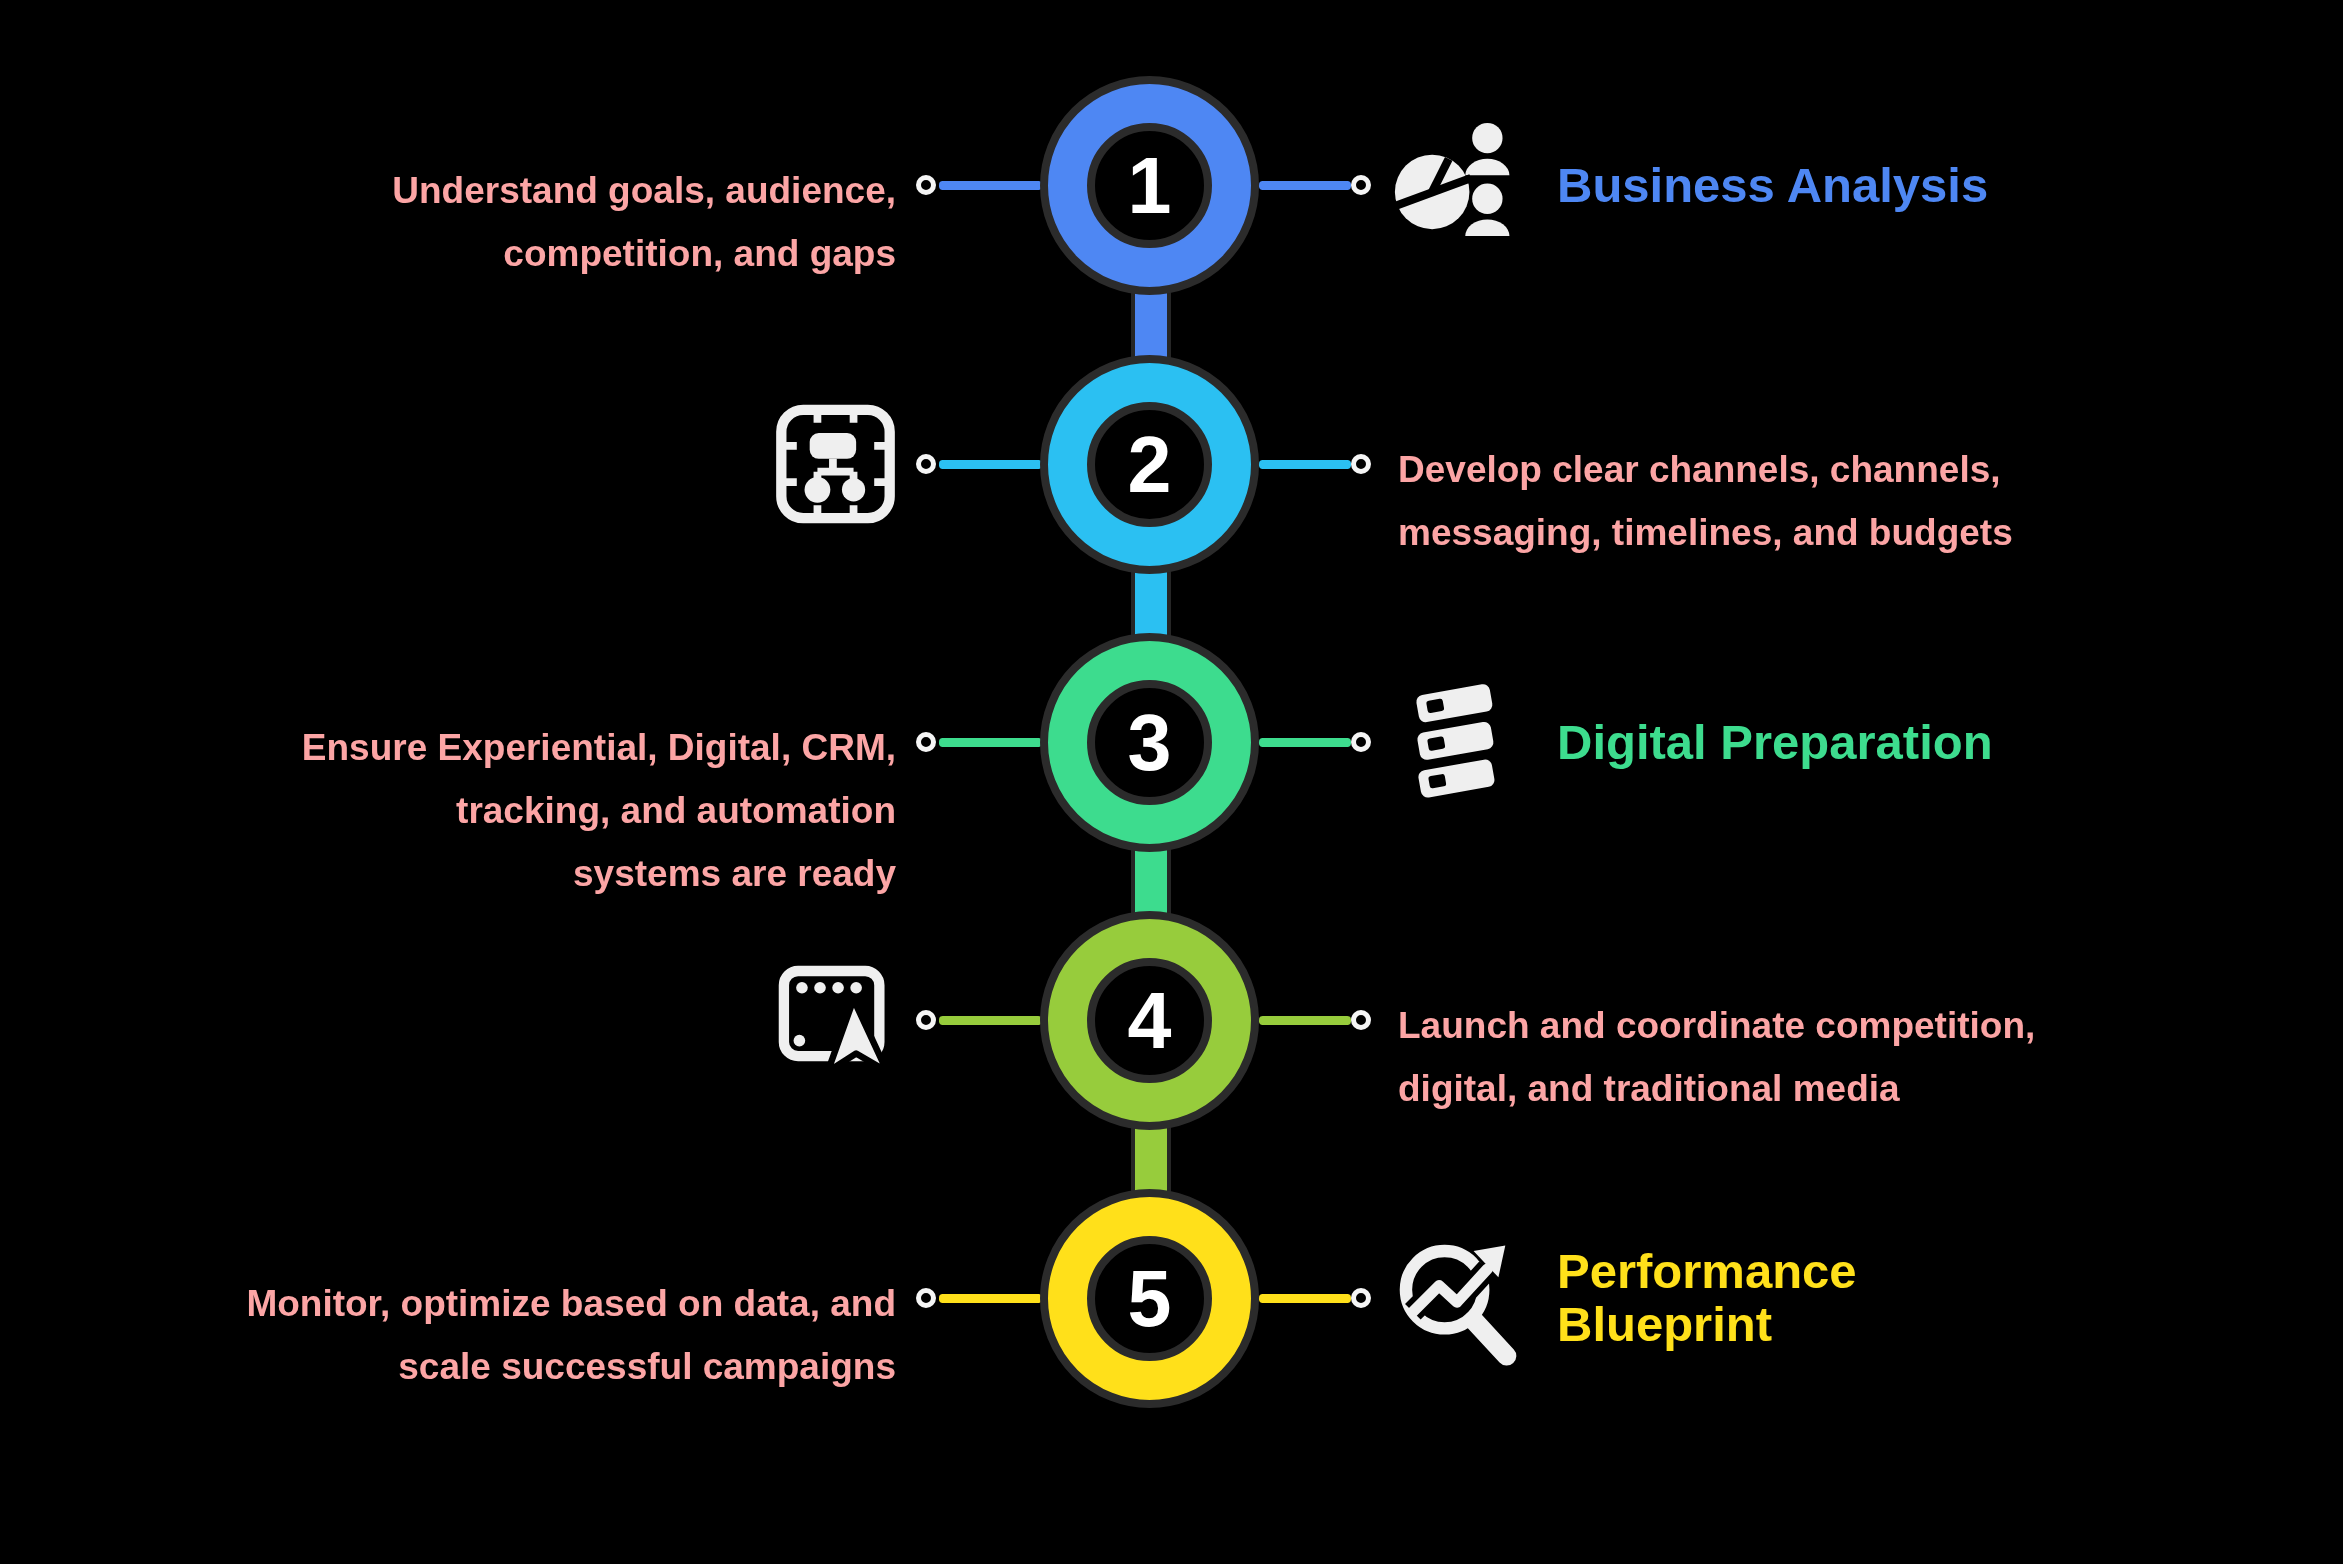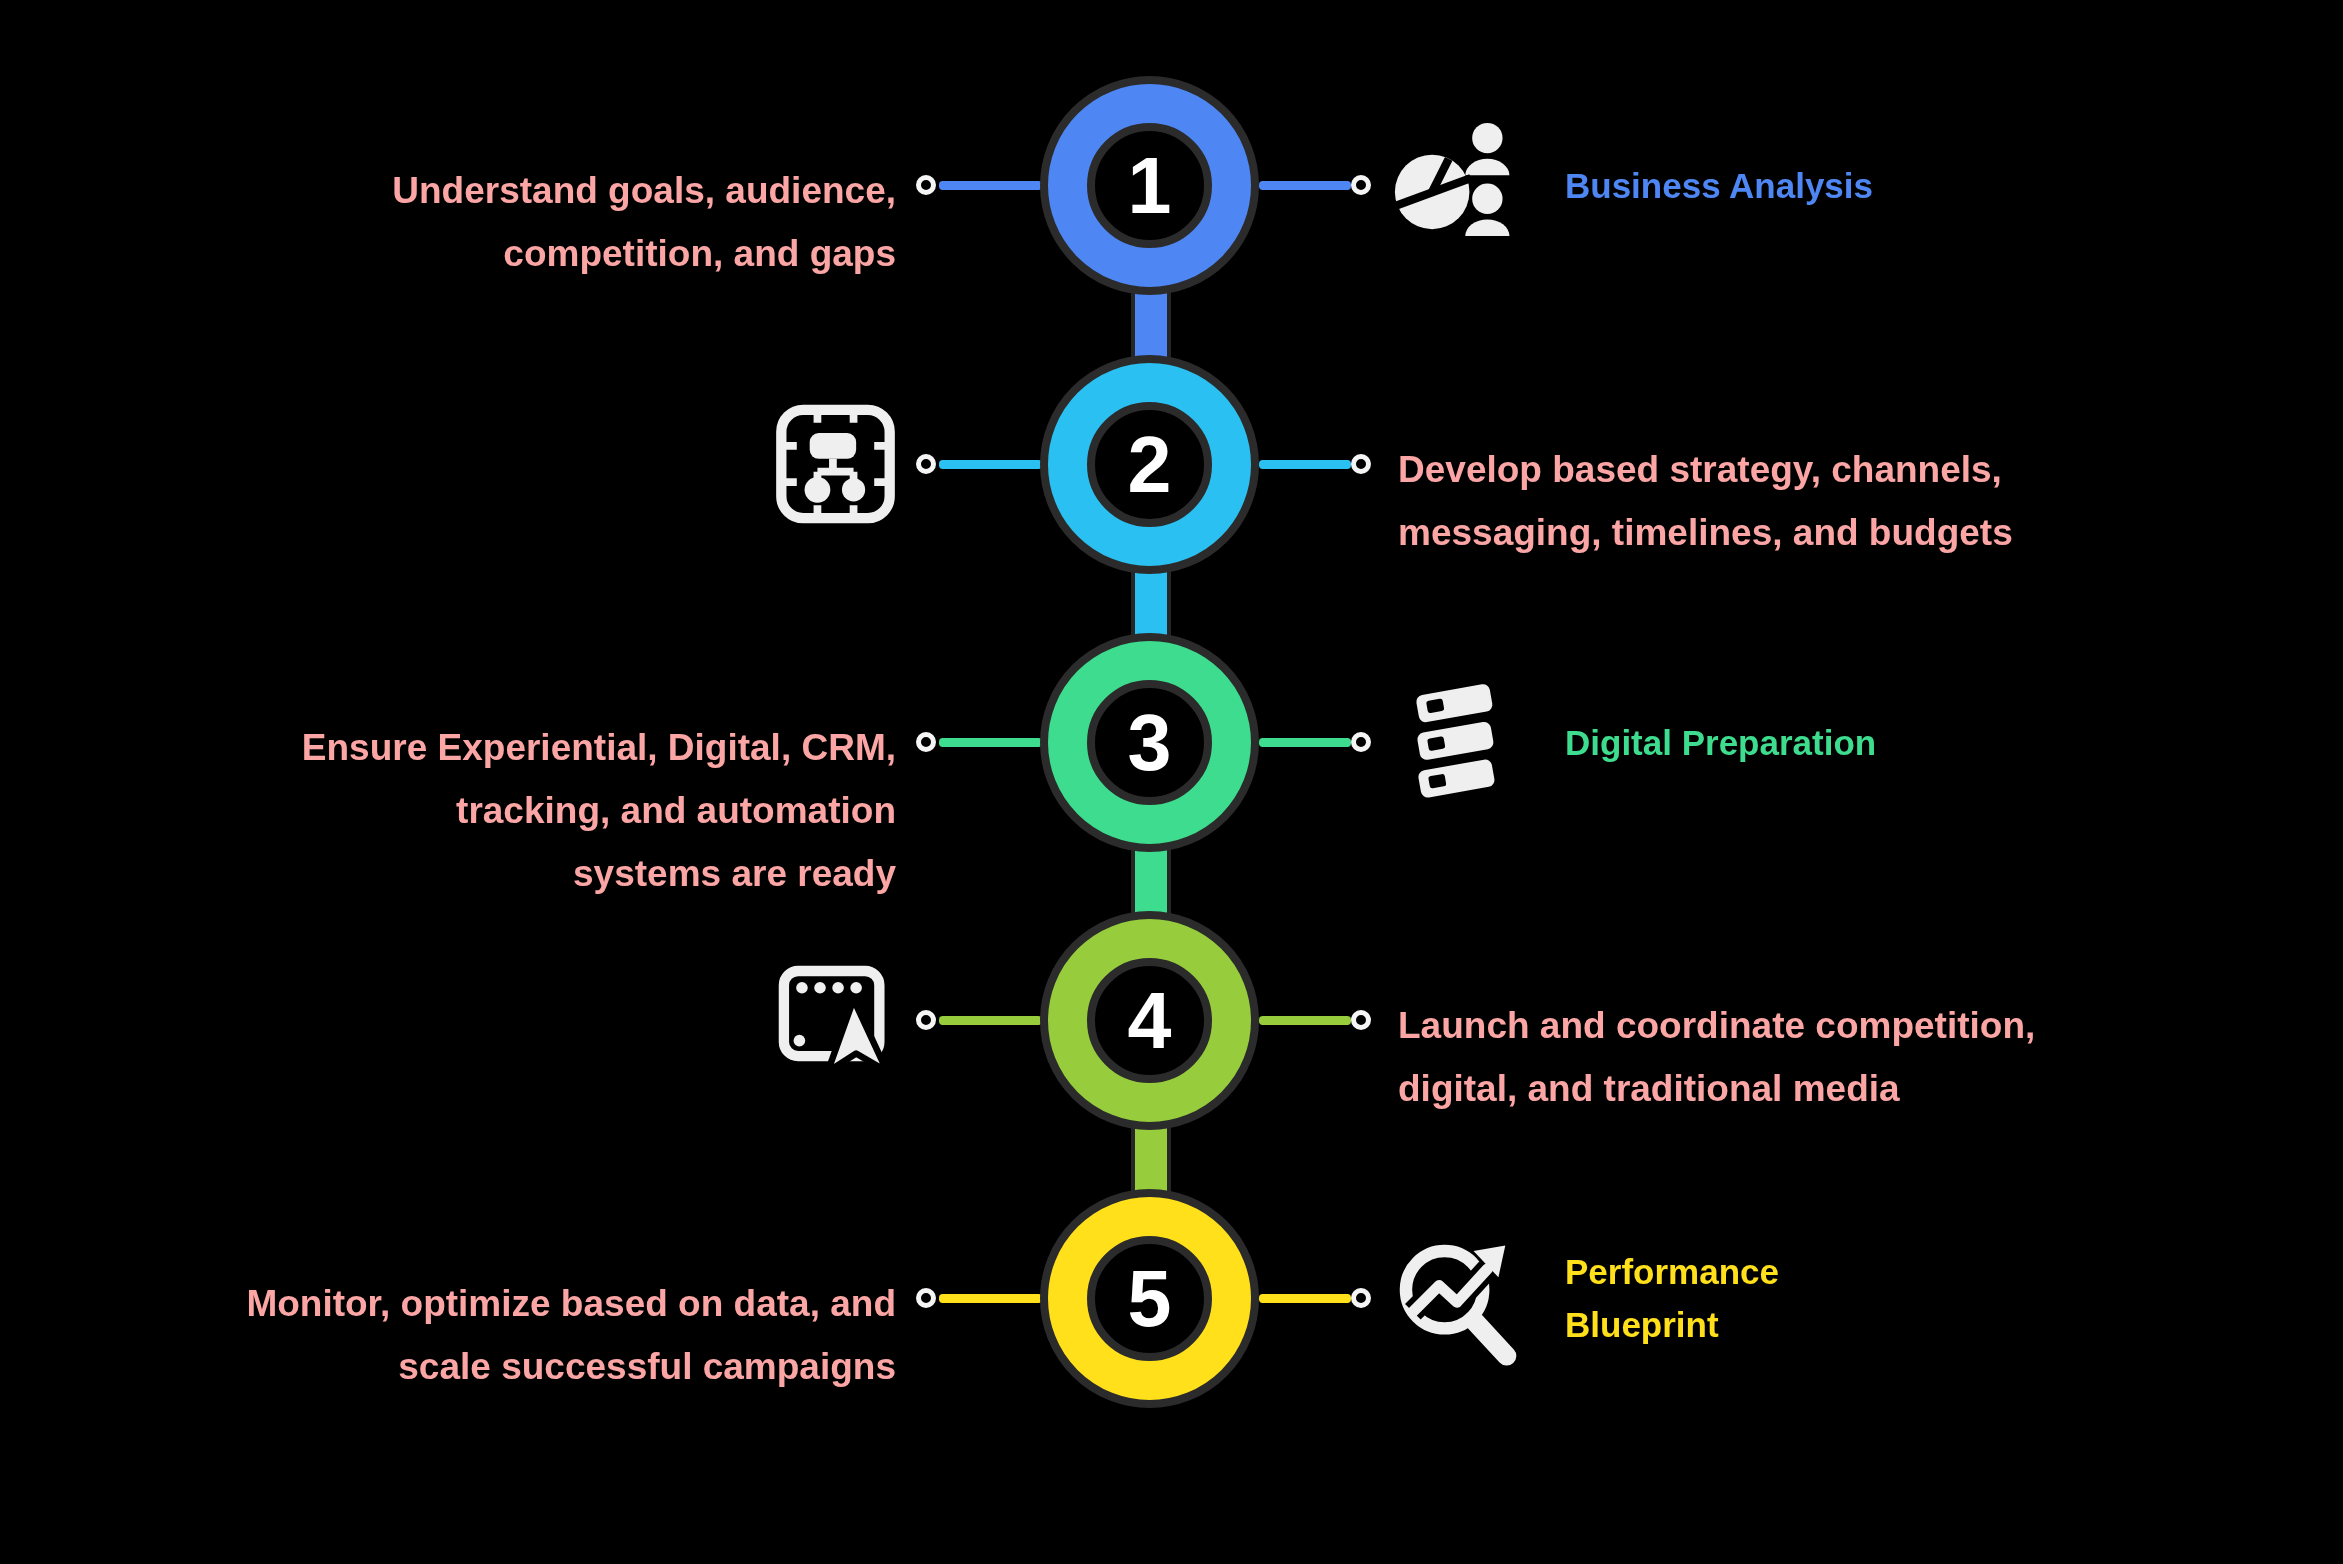--- a/index.html
+++ b/index.html
@@ -48,21 +48,21 @@
   .desc{
     color:#fca5a5;font-size:37px;line-height:63px;
     white-space:pre-line;top:-26px;
   }
   .desc.left{right:1448px;text-align:right;}
   .desc.right{left:1398px;text-align:left;}
   .titlebox{display:flex;align-items:center;top:0;transform:translateY(-50%);gap:31px;}
   .titlebox.right{left:1388px;}
   .titlebox.left{right:1444px;}
   .title{
-    font-size:35px;line-height:53px;margin:8px;color:var(--c);
+    font-size:49px;line-height:53px;margin:0;color:var(--c);
     white-space:pre-line;font-weight:bold;
   }
   .icon{flex:none;width:138px;height:138px;}
   .titlebox.left .icon{width:129px;height:129px;}
 </style>
 </head>
 <body>
 
 <div id="canvas">
 
@@ -113,21 +113,21 @@
         <rect x="8" y="8" width="84" height="84" rx="17" fill="none" stroke="#EFEFEF" stroke-width="8"></rect>
         <g stroke="#EFEFEF" stroke-width="6" fill="none">
           <path d="M8 36 h12 M8 64 h12 M92 36 h-12 M92 64 h-12 M36 8 v10 M64 8 v10 M36 92 v-10 M64 92 v-10"></path>
           <path d="M48 46 v8 M36 56 h28 M36 56 v6 M64 56 v6"></path>
         </g>
         <rect x="30" y="26" width="36" height="20" rx="7" fill="#EFEFEF"></rect>
         <circle cx="36" cy="70" r="10" fill="#EFEFEF"></circle>
         <circle cx="64" cy="70" r="9" fill="#EFEFEF"></circle>
       </svg>
     </div>
-    <div class="content desc right">Develop based strategy, channels,
+    <div class="content desc right">Develop clear channels, channels,
 messaging, timelines, and budgets</div>
   </div>
 
   <div class="row" style="--cy: 742px; --c: #3DDC8E;">
     <div class="vconn"></div>
     <div class="hline l"></div>
     <div class="dot l"></div>
     <div class="hline r"></div>
     <div class="dot r"></div>
     <div class="circle">

